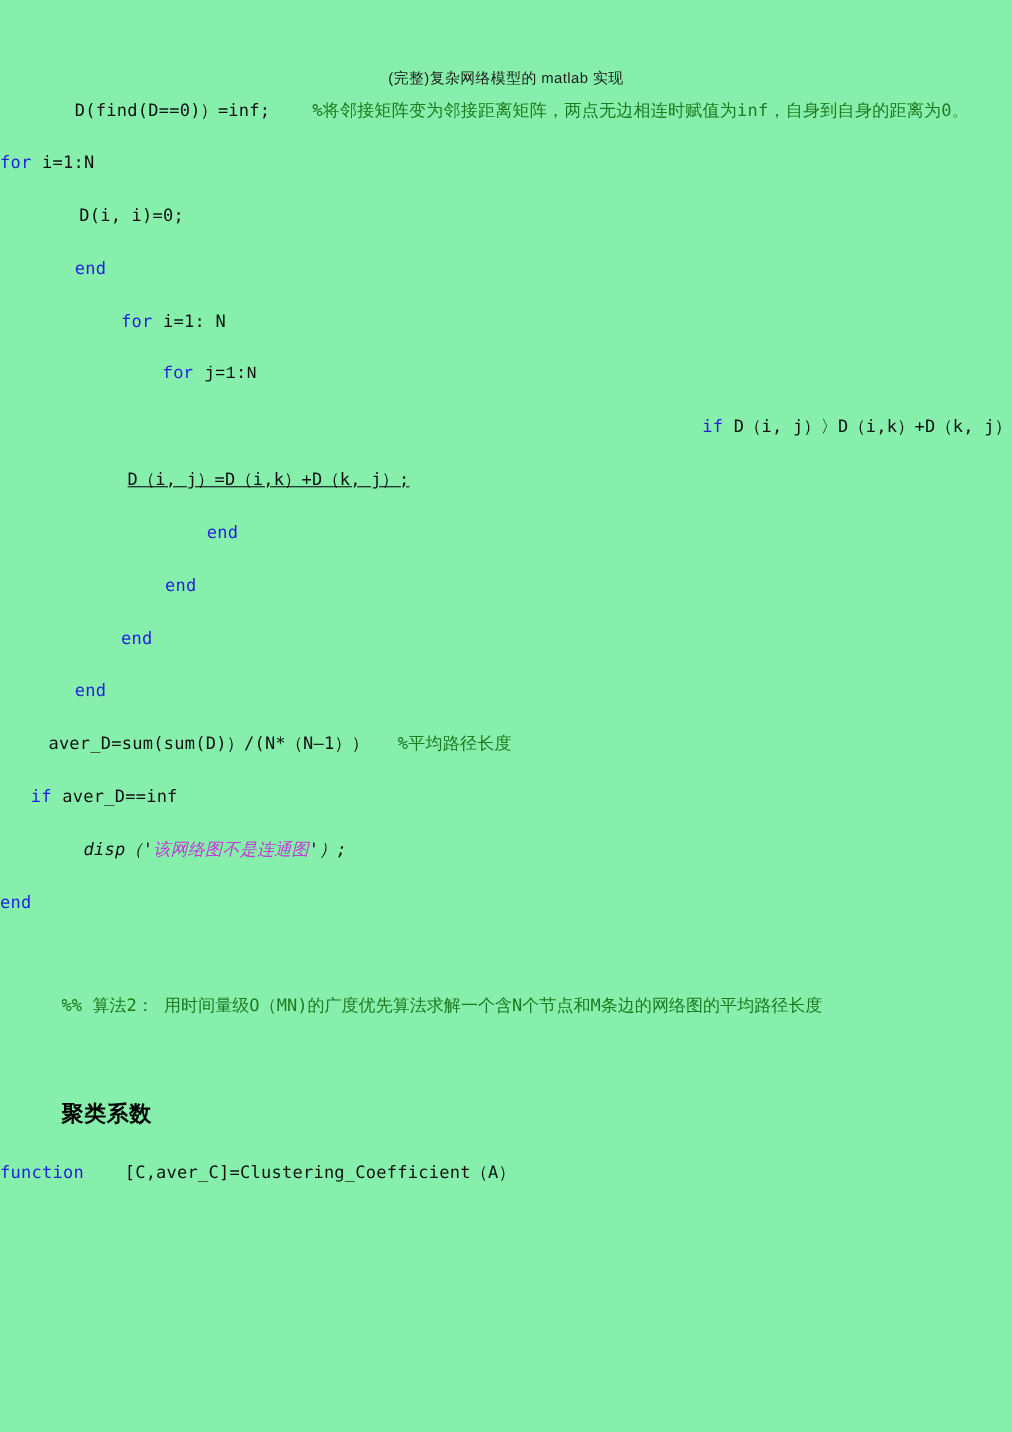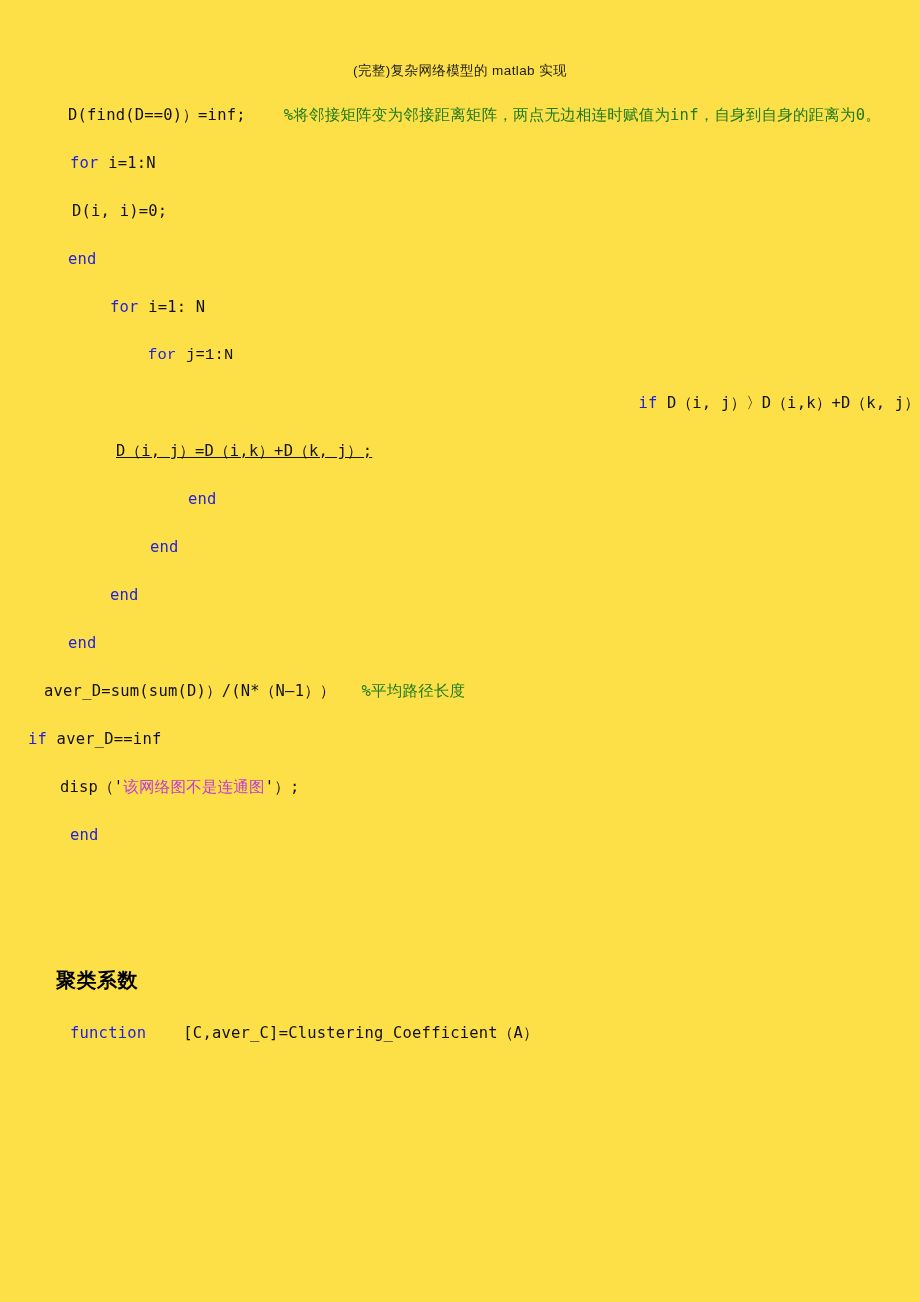--- a/index.html
+++ b/index.html
@@ -9,67 +9,67 @@
     background: #ffffff;
   }
   body {
     font-family: "Liberation Sans", "DejaVu Sans", sans-serif;
     color: #000000;
   }
   .page {
     position: relative;
     width: 920px;
     height: 1302px;
-    background: #fde047;
+    background: #86efac;
     overflow: hidden;
     box-sizing: border-box;
   }
 
   
   .page-header {
     position: absolute;
     top: 62px;
     left: 0;
     width: 920px;
     text-align: center;
     font-size: 13.5px;
     letter-spacing: 0.4px;
     color: #1c1c1c;
     white-space: nowrap;
   }
 
   
   .code-body {
     position: absolute;
-    top: 91px;
+    top: 76px;
     left: 0;
     width: 920px;
   }
 
   .code-line {
     font-family: "DejaVu Sans Mono", "Liberation Mono", monospace;
     font-size: 15.5px;
     line-height: 48px;
     height: 48px;
     white-space: pre;
     color: #111111;
     letter-spacing: 0.2px;
   }
   .code-line.wrapped {
     white-space: normal;
     height: auto;
   }
 
   
   .i0  { padding-left: 68px; }
-  .i1  { padding-left: 70px; }
+  .i1  { }
   .i2  { padding-left: 28px; }
   .i3  { padding-left: 72px; }
   .i4  { padding-left: 110px; }
-  .i5  { padding-left: 60px; }
+  .i5  { padding-left: 76px; font-style: italic; }
   .i6  { padding-left: 148px; font-family: Liberation Mono, monospace; }
   .i7  { padding-left: 150px; }
   .i9  { padding-left: 186px; text-align: right; }
   .i10 { padding-left: 188px; }
   .i11 { padding-left: 116px; text-decoration: underline; }
   .i12 { padding-left: 44px; }
 
   
   .kw      { color: #2222DD; }
   .cmt     { color: #1E7A1E; }
@@ -142,20 +142,21 @@
     <div class="code-line i12"><span class="plain">aver_D=sum(sum(D)）/(N*（N—1））</span><span class="cmt" style="padding-left:26px;">%平均路径长度</span></div>
 
     <div class="code-line i2"><span class="kw">if</span><span class="plain"> aver_D==inf</span></div>
 
     <div class="code-line i5"><span class="plain">disp（'</span><span class="str">该网络图不是连通图</span><span class="plain">'）;</span></div>
 
     <div class="code-line i1"><span class="kw">end</span></div>
 
     <div class="gap-md"></div>
 
+    <div class="cmt-par">%% 算法2： 用时间量级O（MN)的广度优先算法求解一个含N个节点和M条边的网络图的平均路径长度</div>
 
     <div class="gap-lg"></div>
 
     <div class="section-heading">聚类系数</div>
 
     <div class="gap-sm"></div>
 
     <div class="code-line i1"><span class="kw">function</span><span class="plain" style="padding-left:18px;">  [C,aver_C]=Clustering_Coefficient（A）</span></div>
 
   </div>

